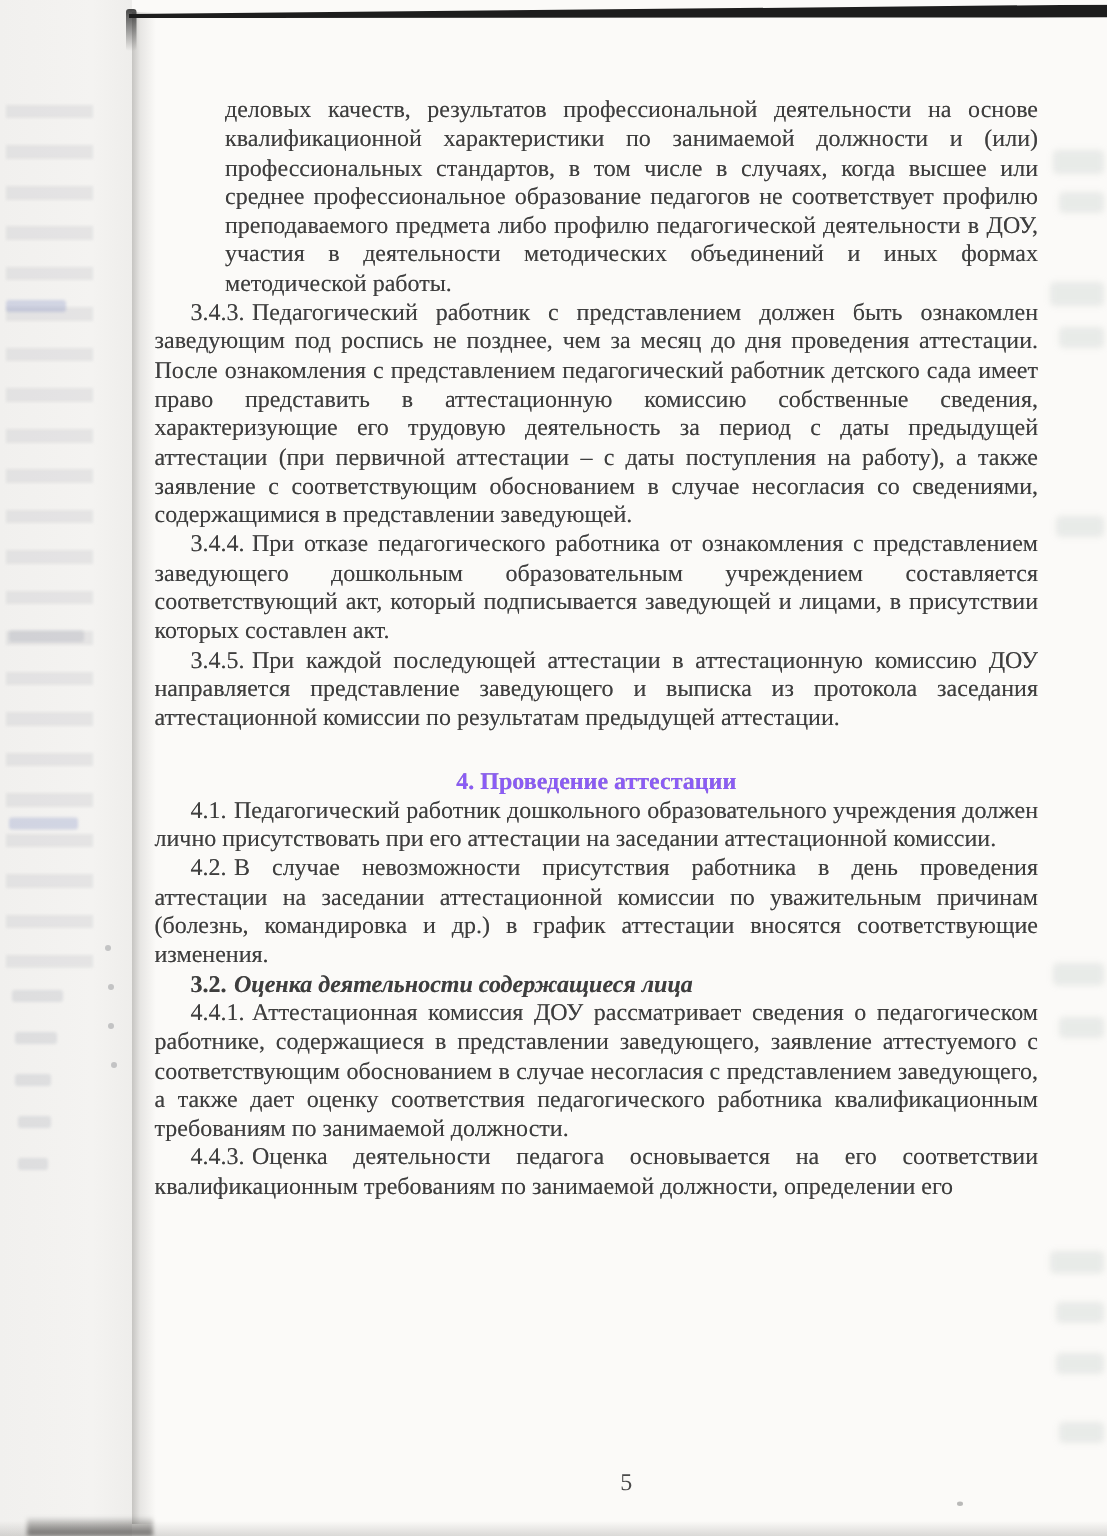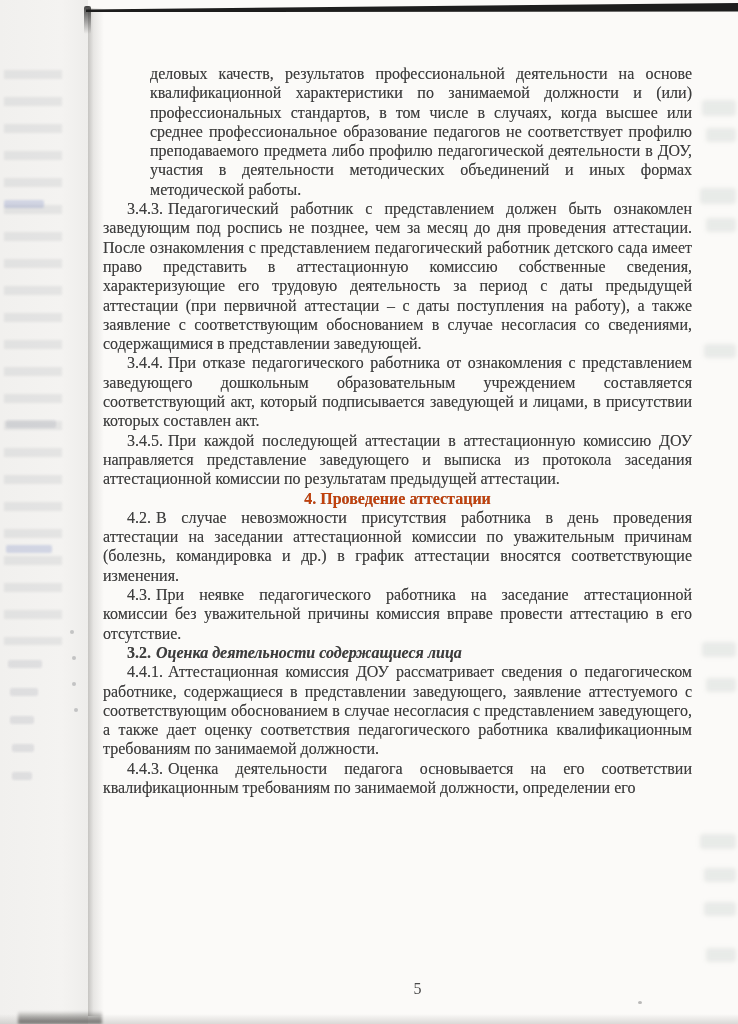--- a/index.html
+++ b/index.html
@@ -110,21 +110,22 @@
     color: #3e3e3e;
     text-align: justify;
     text-shadow: 0 0 0.4px rgba(62,62,62,0.55);
   }
   .para { margin: 0; }
   .para .num { margin-right: 5px; margin-left: 24px; }
   .para.indented { padding-left: 47px; }
   .para.heading {
     text-align: center;
     font-weight: bold;
-    color: #c2410c;
+    color: #8b5cf6;
+    margin-top: 23px;
   }
   .para.subheading .num { font-weight: bold; }
   .para.subheading .sub-title { font-weight: bold; font-style: italic; }
 
   .page-number {
     position: absolute;
     left: 103px; top: 980px;
     width: 589px;
     padding-left: 40px;
     box-sizing: border-box;
@@ -176,24 +177,24 @@
     <p class="para indented"><span>деловых качеств, результатов профессиональной деятельности на основе квалификационной характеристики по занимаемой должности и (или) профессиональных стандартов, в том числе в случаях, когда высшее или среднее профессиональное образование педагогов не соответствует профилю преподаваемого предмета либо профилю педагогической деятельности в ДОУ, участия в деятельности методических объединений и иных формах методической работы.</span></p>
 
     <p class="para"><span class="num">3.4.3.</span><span>Педагогический работник с представлением должен быть ознакомлен заведующим под роспись не позднее, чем за месяц до дня проведения аттестации. После ознакомления с представлением педагогический работник детского сада имеет право представить в аттестационную комиссию собственные сведения, характеризующие его трудовую деятельность за период с даты предыдущей аттестации (при первичной аттестации – с даты поступления на работу), а также заявление с соответствующим обоснованием в случае несогласия со сведениями, содержащимися в представлении заведующей.</span></p>
 
     <p class="para"><span class="num">3.4.4.</span><span>При отказе педагогического работника от ознакомления с представлением заведующего дошкольным образовательным учреждением составляется соответствующий акт, который подписывается заведующей и лицами, в присутствии которых составлен акт.</span></p>
 
     <p class="para"><span class="num">3.4.5.</span><span>При каждой последующей аттестации в аттестационную комиссию ДОУ направляется представление заведующего и выписка из протокола заседания аттестационной комиссии по результатам предыдущей аттестации.</span></p>
 
     <p class="para heading"><span>4. Проведение аттестации</span></p>
 
+    <p class="para"><span class="num">4.1.</span><span>Педагогический работник дошкольного образовательного учреждения должен лично присутствовать при его аттестации на заседании аттестационной комиссии.</span></p>
 
     <p class="para"><span class="num">4.2.</span><span>В случае невозможности присутствия работника в день проведения аттестации на заседании аттестационной комиссии по уважительным причинам (болезнь, командировка и др.) в график аттестации вносятся соответствующие изменения.</span></p>
 
-    <p class="para"><span class="num">4.3.</span><span>При неявке педагогического работника на заседание аттестационной комиссии без уважительной причины комиссия вправе провести аттестацию в его отсутствие.</span></p>
 
     <p class="para subheading"><span class="num">3.2.</span><span class="sub-title">Оценка деятельности содержащиеся лица</span></p>
 
     <p class="para"><span class="num">4.4.1.</span><span>Аттестационная комиссия ДОУ рассматривает сведения о педагогическом работнике, содержащиеся в представлении заведующего, заявление аттестуемого с соответствующим обоснованием в случае несогласия с представлением заведующего, а также дает оценку соответствия педагогического работника квалификационным требованиям по занимаемой должности.</span></p>
 
 
     <p class="para"><span class="num">4.4.3.</span><span>Оценка деятельности педагога основывается на его соответствии квалификационным требованиям по занимаемой должности, определении его</span></p>
 
   </div>
 

